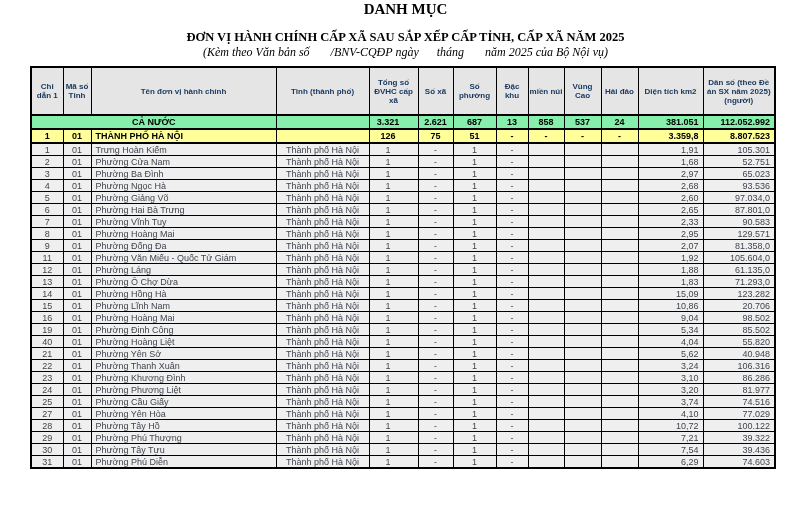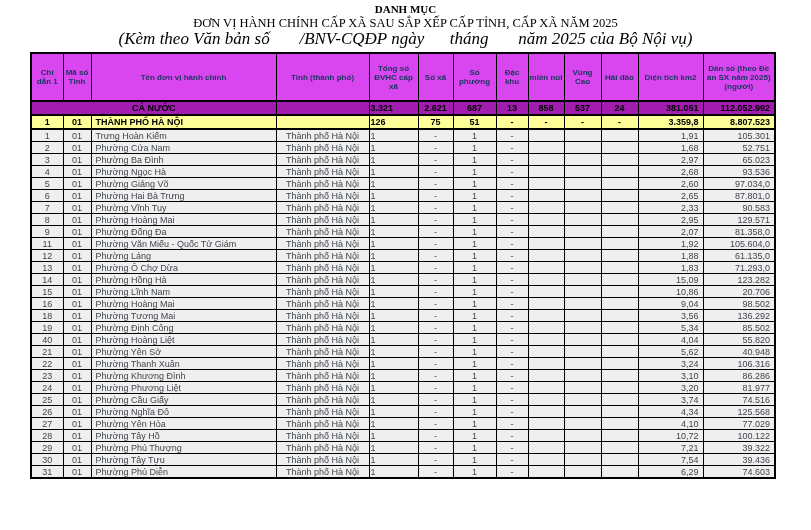--- a/index.html
+++ b/index.html
@@ -1,44 +1,44 @@
 <!DOCTYPE html>
 <html><head>
 <meta charset="utf-8">
 <style>
   html,body{margin:0;padding:0;}
   body{
     width:811px;height:530px;overflow:hidden;background:#ffffff;
     font-family:"Liberation Sans",sans-serif;color:#000;
   }
   .title-block{text-align:center;font-family:"Liberation Serif",serif;padding-top:3px;}
-  .title-line1{font-weight:bold;font-size:11px;line-height:13px;}
-  .title-line2{font-weight:normal;font-size:12.5px;line-height:13px;margin-top:1px;}
-  .title-line3{font-style:italic;font-size:17px;line-height:13px;margin-top:2px;white-space:pre;}
+  .title-line1{font-weight:bold;font-size:15px;line-height:13px;}
+  .title-line2{font-weight:bold;font-size:12.5px;line-height:13px;margin-top:15px;}
+  .title-line3{font-style:italic;font-size:12px;line-height:13px;margin-top:2px;white-space:pre;}
 
   table{
     border-collapse:collapse;table-layout:fixed;
     width:744px;margin-left:30px;margin-top:7px;
     border:2px solid #000;
   }
   th,td{border:1px solid #000;overflow:hidden;text-align:center;vertical-align:middle;padding:0 1px;}
   thead th{
-    background:#d946ef;color:#17365d;
+    background:#e5e5e5;color:#17365d;
     font-size:8px;line-height:9px;font-weight:bold;height:46px;
     border-bottom:2px solid #000;
   }
   tr.summary td{font-weight:bold;font-size:9px;line-height:10px;height:12px;border-bottom:2px solid #000;}
-  tr.row-country td{background:#a21caf;color:#000;}
+  tr.row-country td{background:#86efac;color:#000;}
   tr.row-hanoi td{background:#ffff99;color:#000;}
   tbody.data td{
     background:#efefef;color:#40464e;
     font-size:9px;line-height:10px;height:11px;
   }
   td.c2,th.c2{text-align:left;padding-left:4px;}
-  td.c4{text-align:left;padding-right:12px;}
+  td.c4{text-align:center;padding-right:12px;}
   td.c11,td.c12{text-align:right;padding-right:4px;}
   col.w0{width:32px;}col.w1{width:28px;}col.w2{width:185px;}col.w3{width:93px;}
   col.w4{width:49px;}col.w5{width:35px;}col.w6{width:43px;}col.w7{width:32px;}
   col.w8{width:36px;}col.w9{width:37px;}col.w10{width:37px;}col.w11{width:65px;}col.w12{width:72px;}
 </style>
 </head>
 <body>
 
 <div class="title-block">
   <div class="title-line1">DANH MỤC</div>
@@ -329,35 +329,20 @@
         <td class="c5">-</td>
         <td class="c6">1</td>
         <td class="c7">-</td>
         <td class="c8"></td>
         <td class="c9"></td>
         <td class="c10"></td>
         <td class="c11">9,04</td>
         <td class="c12">98.502</td>
       </tr>
       <tr>
-        <td class="c0">18</td>
-        <td class="c1">01</td>
-        <td class="c2">Phường Tương Mai</td>
-        <td class="c3">Thành phố Hà Nội</td>
-        <td class="c4">1</td>
-        <td class="c5">-</td>
-        <td class="c6">1</td>
-        <td class="c7">-</td>
-        <td class="c8"></td>
-        <td class="c9"></td>
-        <td class="c10"></td>
-        <td class="c11">3,56</td>
-        <td class="c12">136.292</td>
-      </tr>
-      <tr>
         <td class="c0">19</td>
         <td class="c1">01</td>
         <td class="c2">Phường Định Công</td>
         <td class="c3">Thành phố Hà Nội</td>
         <td class="c4">1</td>
         <td class="c5">-</td>
         <td class="c6">1</td>
         <td class="c7">-</td>
         <td class="c8"></td>
         <td class="c9"></td>
@@ -447,35 +432,20 @@
         <td class="c3">Thành phố Hà Nội</td>
         <td class="c4">1</td>
         <td class="c5">-</td>
         <td class="c6">1</td>
         <td class="c7">-</td>
         <td class="c8"></td>
         <td class="c9"></td>
         <td class="c10"></td>
         <td class="c11">3,74</td>
         <td class="c12">74.516</td>
-      </tr>
-      <tr>
-        <td class="c0">26</td>
-        <td class="c1">01</td>
-        <td class="c2">Phường Nghĩa Đô</td>
-        <td class="c3">Thành phố Hà Nội</td>
-        <td class="c4">1</td>
-        <td class="c5">-</td>
-        <td class="c6">1</td>
-        <td class="c7">-</td>
-        <td class="c8"></td>
-        <td class="c9"></td>
-        <td class="c10"></td>
-        <td class="c11">4,34</td>
-        <td class="c12">125.568</td>
       </tr>
       <tr>
         <td class="c0">27</td>
         <td class="c1">01</td>
         <td class="c2">Phường Yên Hòa</td>
         <td class="c3">Thành phố Hà Nội</td>
         <td class="c4">1</td>
         <td class="c5">-</td>
         <td class="c6">1</td>
         <td class="c7">-</td>

